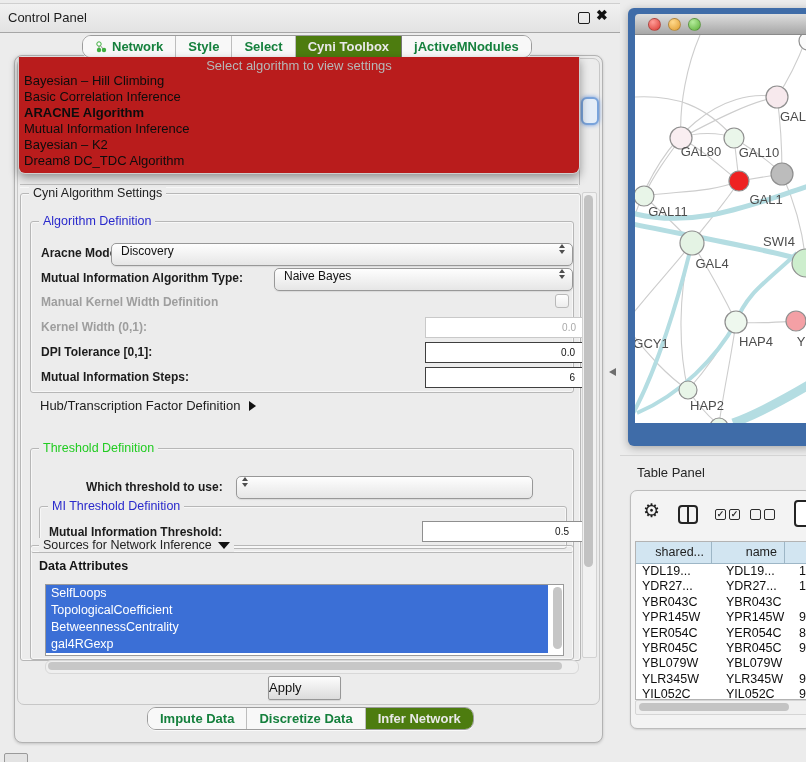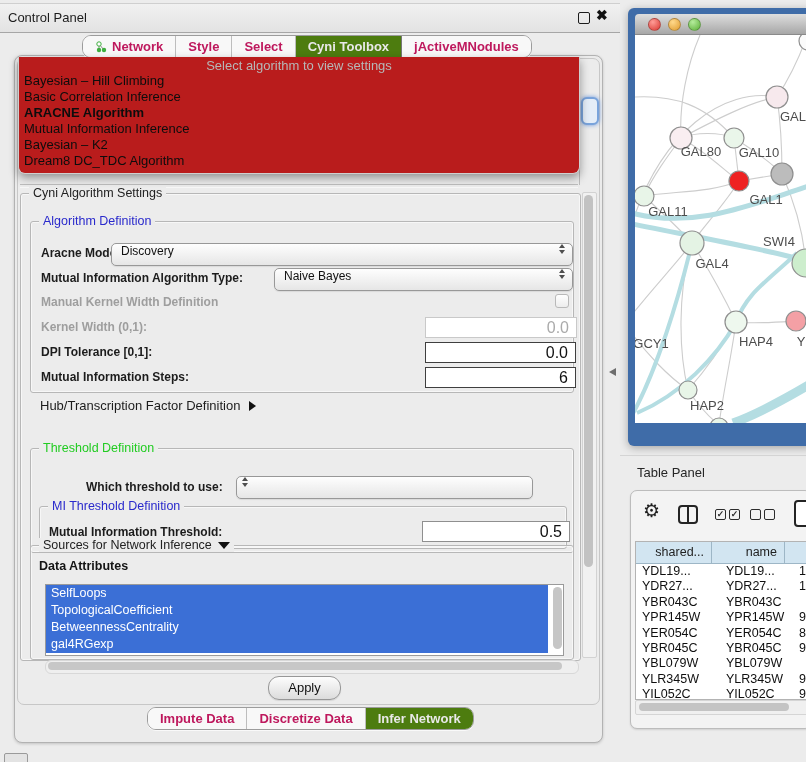--- a/index.html
+++ b/index.html
@@ -11,21 +11,21 @@
   .cp-titlebar{left:0;top:3px;width:620px;height:28px;background:linear-gradient(#f1f1f1,#e3e3e3);
     border-top:1px solid #cfcfcf;border-bottom:1px solid #a6a6a6;}
   .cp-title{position:absolute;left:8px;top:6px;font-size:13px;color:#1c1c1c;}
   .win-float{position:absolute;left:578px;top:8px;width:10px;height:10px;border:1.5px solid #1c1c1c;border-radius:2px;background:transparent;}
   .win-close{position:absolute;left:596px;top:3px;font-size:14px;font-weight:bold;color:#111;}
 
   
   .tabstrip{display:flex;height:21px;border:1px solid #9c9c9c;border-radius:9px;background:#f8f8f8;
     overflow:hidden;box-shadow:0 1px 0 rgba(255,255,255,.7);z-index:30;}
   .tabstrip .tab{display:flex;align-items:center;gap:5px;padding:0 12px;font-size:13px;font-weight:bold;
-    color:#be185d;border-right:1px solid #bdbdbd;white-space:nowrap;background:#f8f8f8;}
+    color:#15803d;border-right:1px solid #bdbdbd;white-space:nowrap;background:#f8f8f8;}
   .tabstrip .tab:last-child{border-right:none;}
   .tabstrip .tab.selected{background:#4d7c0f;color:#e9e9e9;border-right-color:#767676;}
 
   
   .outer-panel{left:14px;top:55px;width:587px;height:686px;background:#ebebeb;border:1px solid #b2b2b2;
     border-radius:8px;box-shadow:0 1px 3px rgba(0,0,0,.18);}
   .inner-panel{left:17px;top:58px;width:581px;height:645px;background:#ececec;border:1px solid #c7c7c7;border-radius:7px;}
 
   
   .frag-underline{left:20px;top:184px;width:558px;height:2px;border-top:1px solid #bdbdbd;border-bottom:1px solid #f7f7f7;}
@@ -50,44 +50,44 @@
   .form-label{position:absolute;font-size:12px;font-weight:bold;color:#1c1c1c;white-space:nowrap;}
   .form-label.disabled{color:#9e9e9e;}
 
   .combo{position:absolute;height:21px;border:1px solid #989898;border-radius:5px;
     background:linear-gradient(#fefefe,#e6e6e6);display:flex;align-items:flex-start;box-shadow:0 1px 1px rgba(0,0,0,.08);}
   .combo .val{flex:1;font-size:12px;color:#111;padding-left:9px;white-space:nowrap;overflow:hidden;}
   .combo .arrows{width:15px;display:flex;flex-direction:column;align-items:center;gap:2px;margin-right:3px;}
   .tri-up{width:0;height:0;border-left:3.5px solid transparent;border-right:3.5px solid transparent;border-bottom:4px solid #4e4e4e;}
   .tri-down{width:0;height:0;border-left:3.5px solid transparent;border-right:3.5px solid transparent;border-top:4px solid #4e4e4e;}
 
-  .tfield{position:absolute;height:19px;background:#fff;border:1px solid #8f8f8f;font-size:16px;color:#111;
-    text-align:right;padding:0 7px;line-height:19px;}
+  .tfield{position:absolute;height:19px;background:#fff;border:1px solid #8f8f8f;font-size:10px;color:#111;
+    text-align:right;padding:0 14px;line-height:19px;}
   .tfield.dark{border:1.5px solid #3f3f3f;}
   .tfield.disabled{border:1px solid #c9c9c9;color:#aaa;}
 
   .checkbox{position:absolute;width:12px;height:12px;border:1px solid #b9b9b9;border-radius:3px;background:linear-gradient(#fff,#ededed);}
 
   .hub-row{left:40px;top:398px;font-size:13px;color:#1c1c1c;display:flex;align-items:center;gap:9px;}
   .tri-right{width:0;height:0;border-top:5px solid transparent;border-bottom:5px solid transparent;border-left:7px solid #111;}
   .tri-dn-lg{display:inline-block;width:0;height:0;border-left:6px solid transparent;border-right:6px solid transparent;border-top:7px solid #111;vertical-align:middle;margin-left:6px;}
 
   .attr-label{position:absolute;left:8px;top:13px;font-size:12.5px;font-weight:bold;color:#141414;}
   .attr-list{position:absolute;left:14px;top:38px;width:517px;height:70px;background:#fff;border:1px solid #9a9a9a;overflow:hidden;}
   .attr-item{height:17px;line-height:17px;padding-left:5px;font-size:12.5px;color:#fff;background:#3b6fd6;width:497px;}
   .attr-vscroll{position:absolute;right:1px;top:2px;width:9px;height:65px;}
   .attr-vscroll .thumb{width:9px;height:62px;background:#c6c6c6;border-radius:5px;}
 
   .vscroll{left:582px;top:192px;width:13px;height:464px;background:#f1f1f1;border:1px solid #d2d2d2;border-radius:2px;}
   .vscroll .thumb{position:absolute;left:1px;top:2px;width:9px;height:372px;background:#c2c2c2;border-radius:5px;}
   .hscroll{left:45px;top:660px;width:532px;height:12px;background:#efefef;border:1px solid #d8d8d8;border-radius:6px;}
   .hscroll .thumb{position:absolute;left:2px;top:1px;width:514px;height:8px;background:#c7c7c7;border-radius:4px;}
 
-  .apply-btn{left:268px;top:676px;width:71px;height:22px;border:1px solid #979797;border-radius:11px;
-    background:linear-gradient(#fdfdfd,#dcdcdc);font-size:13px;color:#111;text-align:center;line-height:21px;box-shadow:0 1px 1px rgba(0,0,0,.1);}
+  .apply-btn{left:268px;top:676px;width:71px;height:22px;border:1px solid #979797;border-radius:2px;
+    background:linear-gradient(#fdfdfd,#dcdcdc);font-size:13px;color:#111;line-height:21px;box-shadow:0 1px 1px rgba(0,0,0,.1);}
 
   
   .net-frame{left:628px;top:8px;width:184px;height:438px;background:#3f6ca8;border-radius:6px 0 0 6px;
     box-shadow:0 2px 8px rgba(0,0,0,.3);}
   .net-titlebar{position:absolute;left:7px;top:6px;width:177px;height:21px;background:linear-gradient(#dedede,#a7a7a7);
     border-bottom:1px solid #8a8a8a;border-radius:4px 0 0 0;display:flex;align-items:center;gap:7px;padding-left:13px;box-sizing:border-box;}
   .light{width:13px;height:13px;border-radius:50%;border:1px solid rgba(0,0,0,.25);box-sizing:border-box;}
   .light.red{background:radial-gradient(circle at 35% 28%,#ff9d97,#da3832);}
   .light.yellow{background:radial-gradient(circle at 35% 28%,#ffd98c,#e09c2f);}
   .light.green{background:radial-gradient(circle at 35% 28%,#b5ec9c,#5cb038);}

